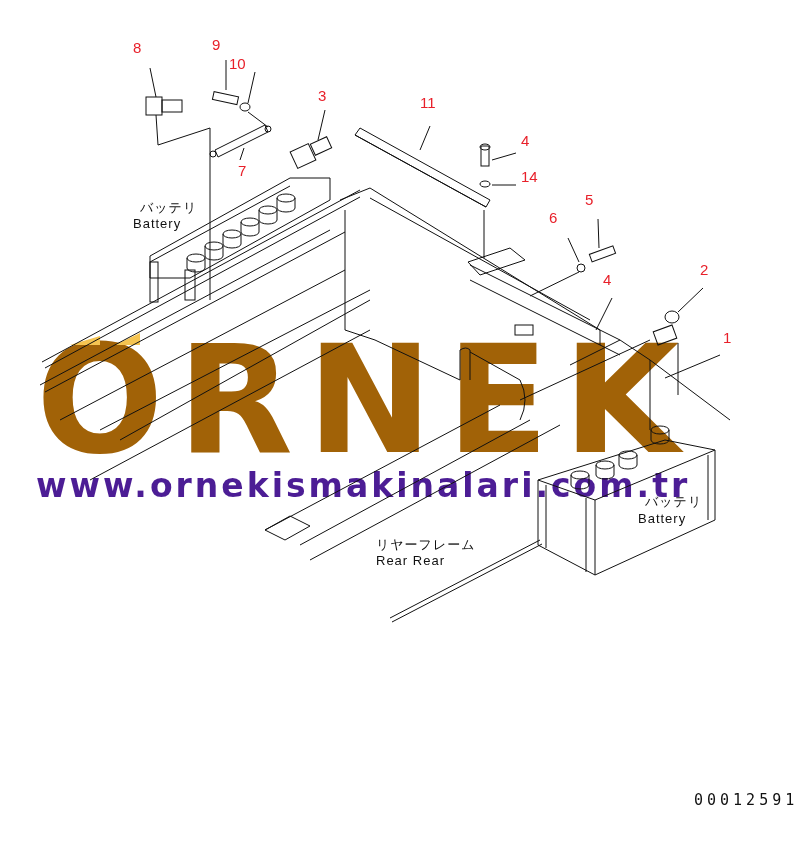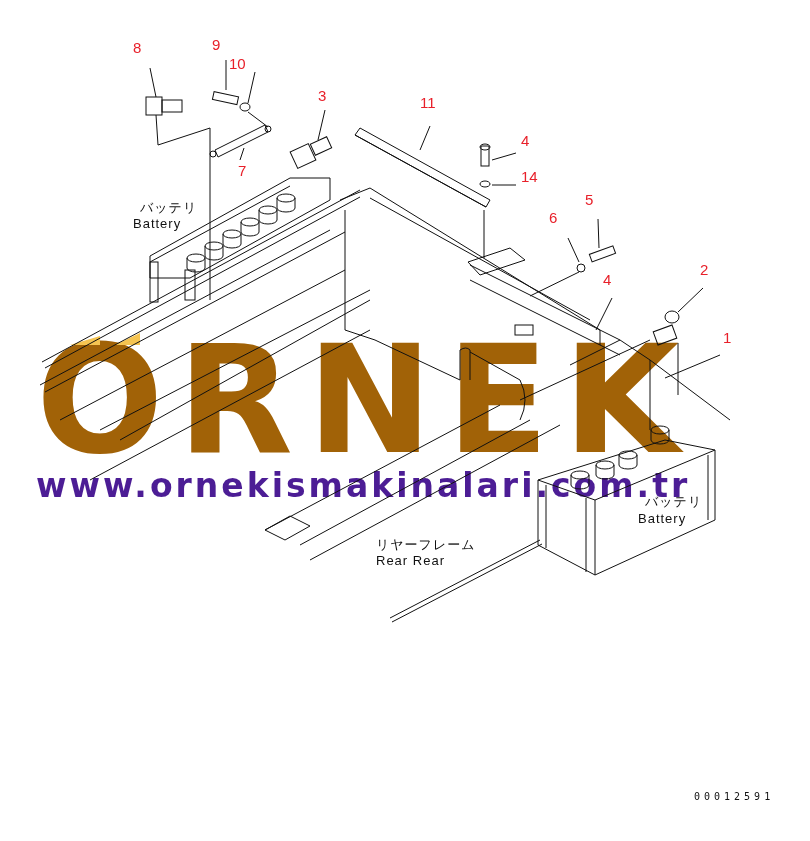--- a/index.html
+++ b/index.html
@@ -11,21 +11,21 @@
              font-size: 15px; line-height: 15px; }
   .label { position: absolute; color: #111; font-family: Liberation Sans, sans-serif;
            font-size: 13px; line-height: 15px; letter-spacing: 1px; text-align: left; white-space: pre; }
   .wm-big { position: absolute; left: 36px; top: 330px; width: 740px; height: 140px;
             color: #a16207; font-family: "DejaVu Sans", sans-serif; font-weight: bold;
             font-size: 150px; line-height: 140px; letter-spacing: 14px; white-space: nowrap; }
   .wm-url { position: absolute; left: 36px; top: 466px; color: #4c1d95;
             font-family: "DejaVu Sans", sans-serif; font-weight: bold; font-size: 33px;
             line-height: 40px; letter-spacing: 3px; white-space: nowrap; }
   .docnum { position: absolute; left: 694px; top: 791px; font-family: "DejaVu Sans Mono", monospace;
-            font-size: 10px; letter-spacing: 4px; color: #111; }
+            font-size: 15px; letter-spacing: 4px; color: #111; }
 </style>
 </head>
 <body>
 
 <div id="stage">
 
   <div class="wm-big">ORNEK</div>
   <div class="wm-url">www.ornekismakinalari.com.tr</div>
 
   <svg width="810" height="841" viewBox="0 0 810 841" fill="none" stroke="#111" stroke-width="1">

